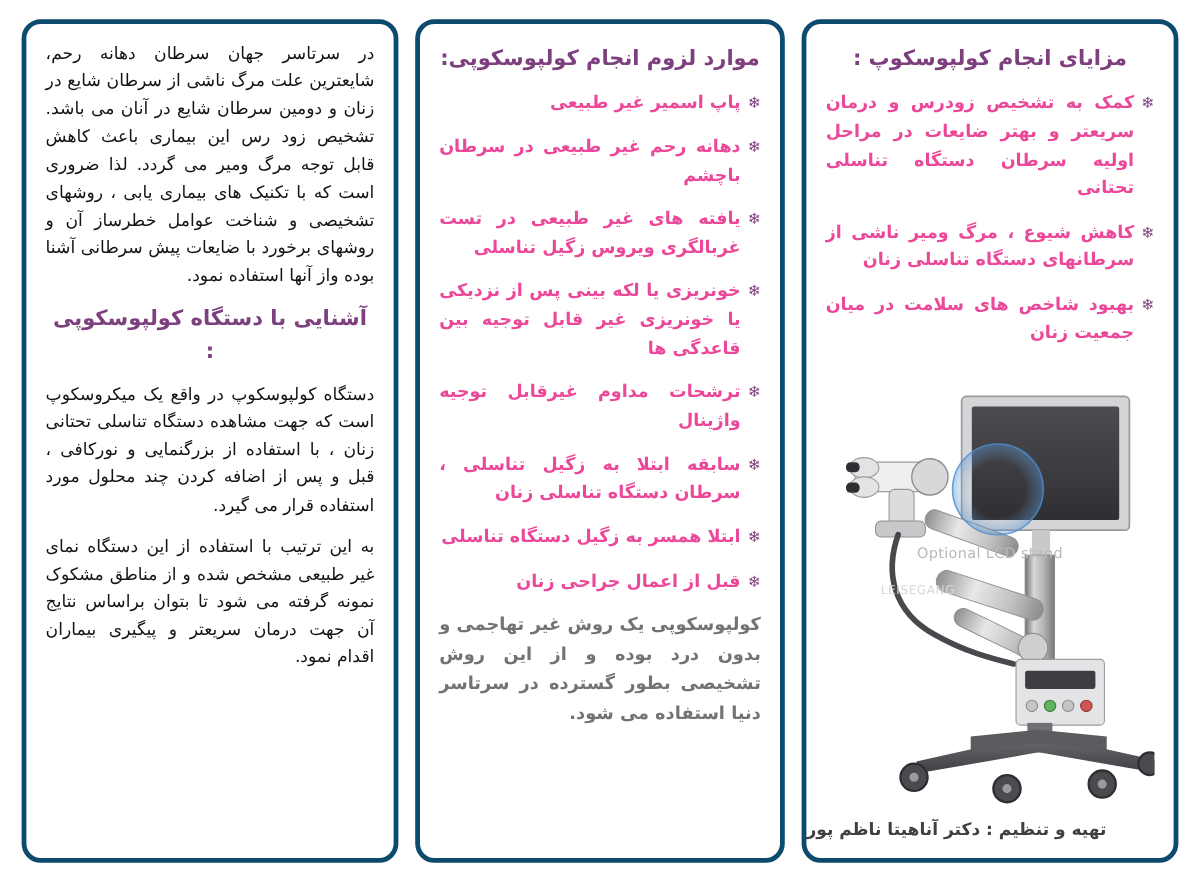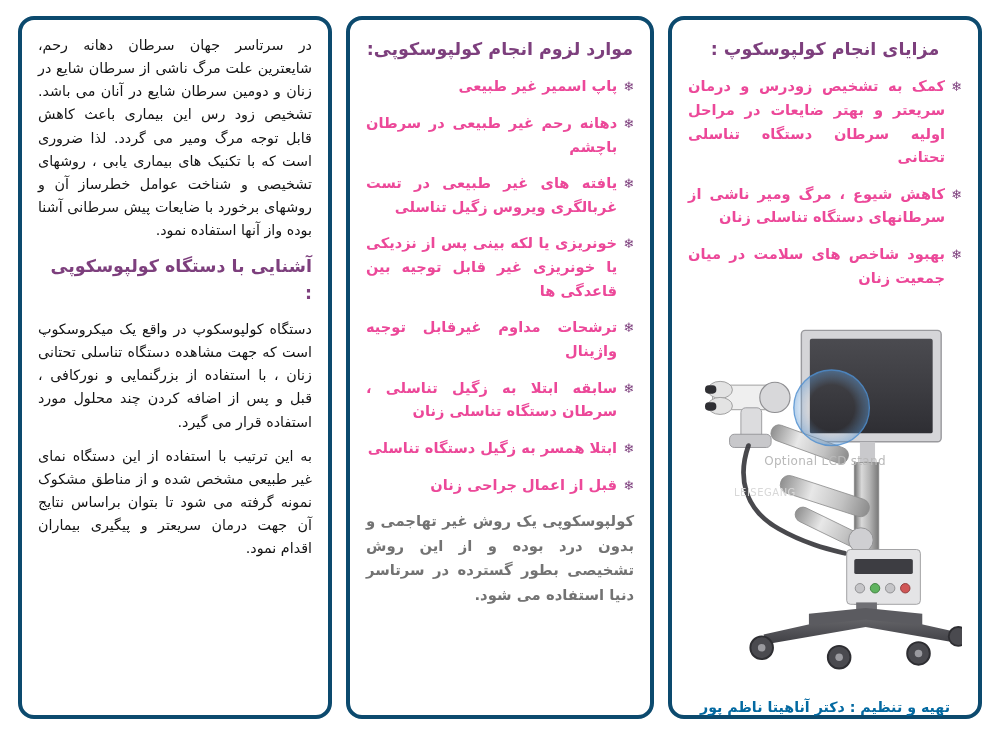--- a/index.html
+++ b/index.html
@@ -38,21 +38,21 @@
 
   .heading {
     color: #7d3f7d;
     font-weight: bold;
     font-size: 17.5px;
     text-align: center;
     margin: 2px 0 12px 0;
     line-height: 1.5;
   }
   .heading.right-align {
-    text-align: right;
+    text-align: center;
   }
   .body-text {
     color: #141414;
     font-size: 14.3px;
     line-height: 1.62;
     text-align: justify;
     text-justify: inter-word;
     margin: 0 0 11px 0;
   }
   .bullet-list {
@@ -87,26 +87,26 @@
   .note-purple {
     color: #737373;
     font-weight: bold;
     font-size: 14.8px;
     line-height: 1.66;
     text-align: justify;
     text-justify: inter-word;
     margin-top: 4px;
   }
   .credit {
-    color: #0369a1;
+    color: #404040;
     font-weight: bold;
     font-size: 14.2px;
-    text-align: center;
+    text-align: left;
     position: absolute;
-    bottom: 0;
+    bottom: 15px;
     right: 0;
     left: 0;
   }
 
   
   .device-wrap {
     position: relative;
     width: 100%;
     height: 390px;
     margin-top: 6px;

